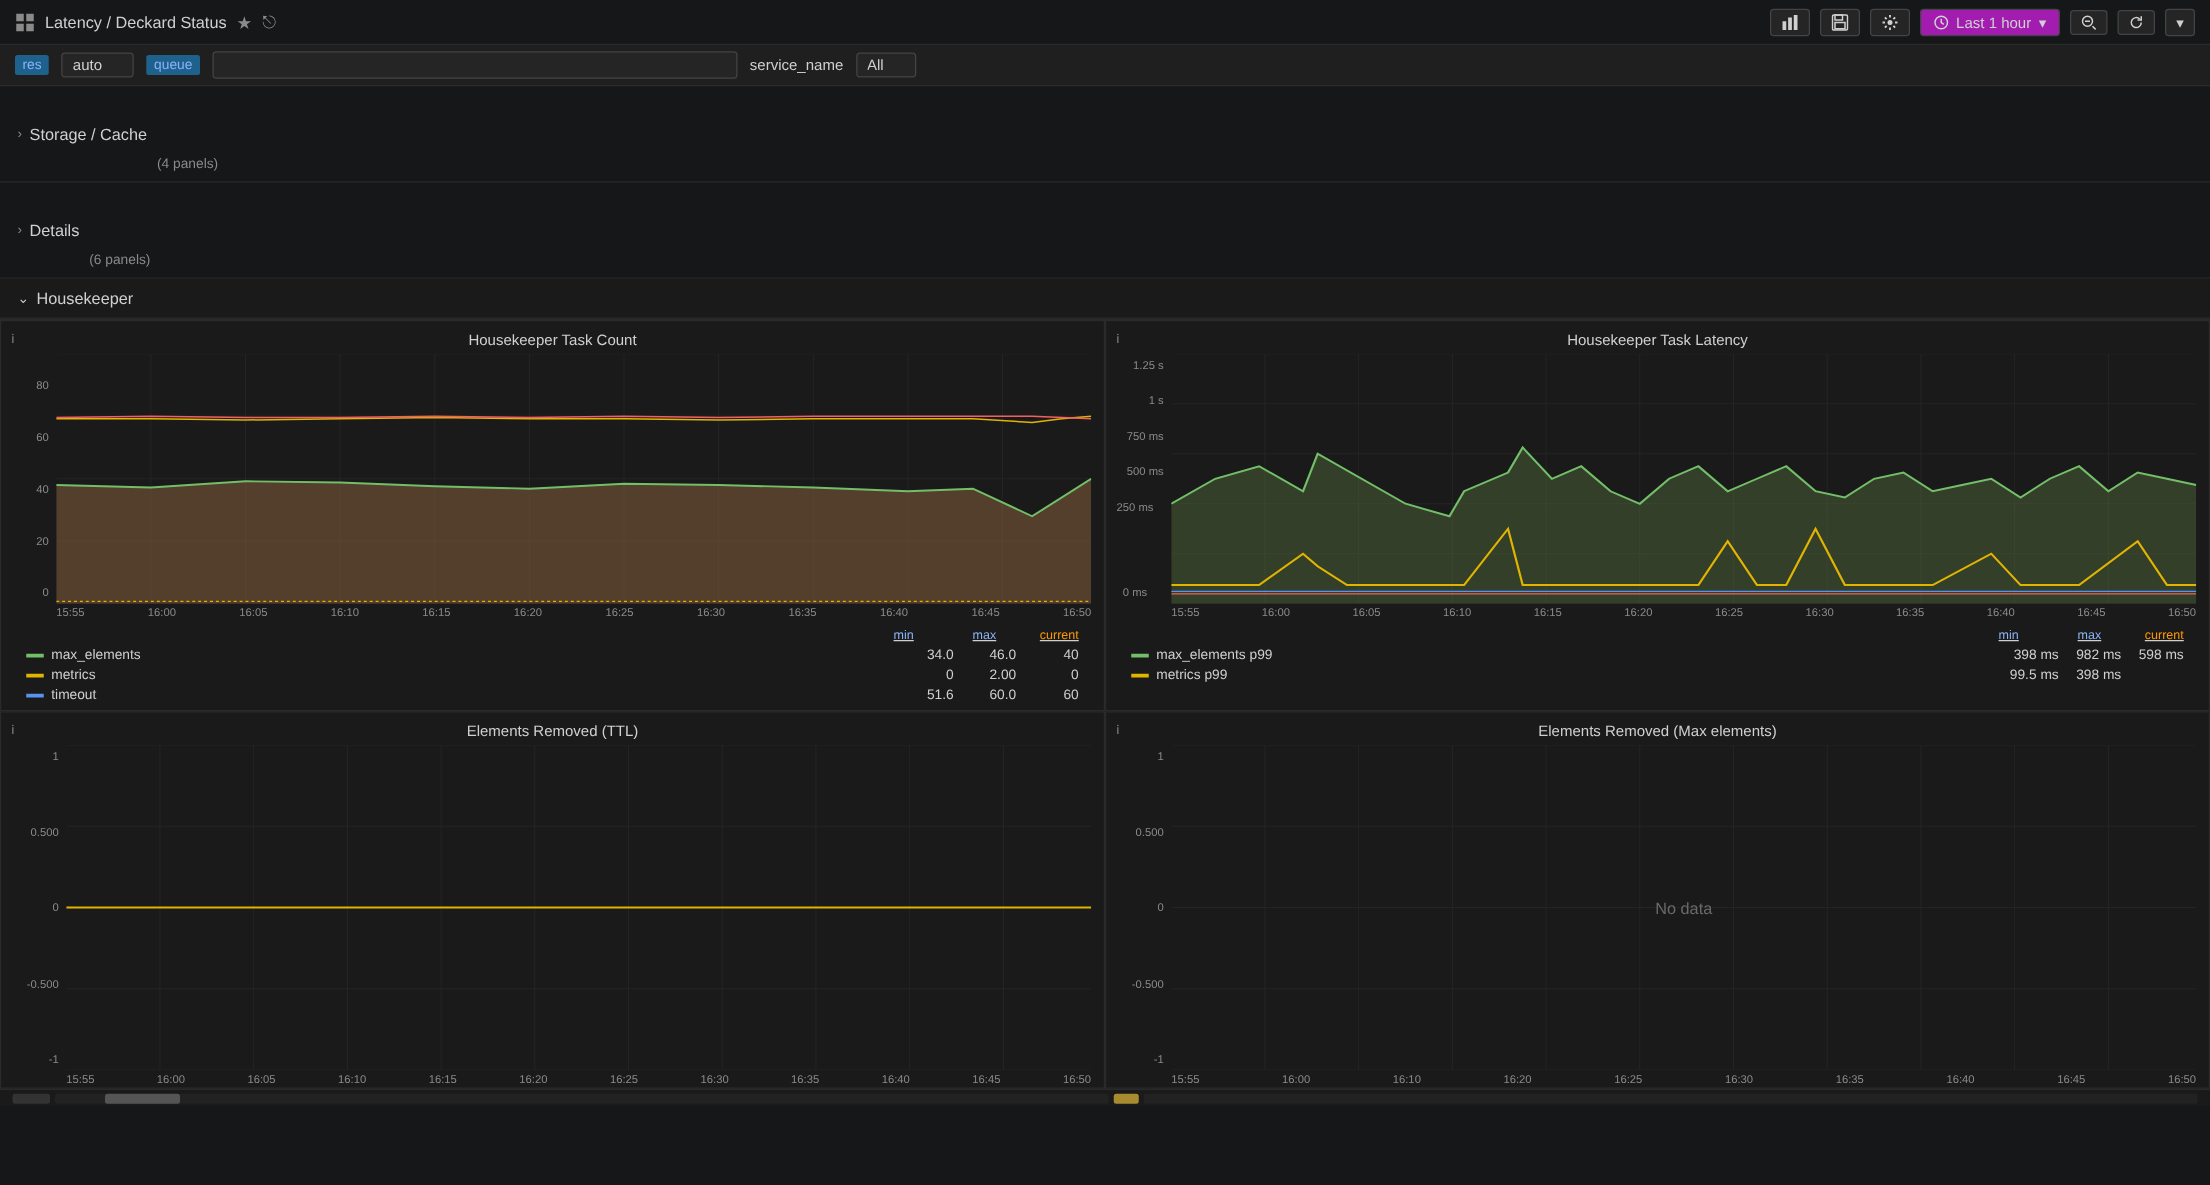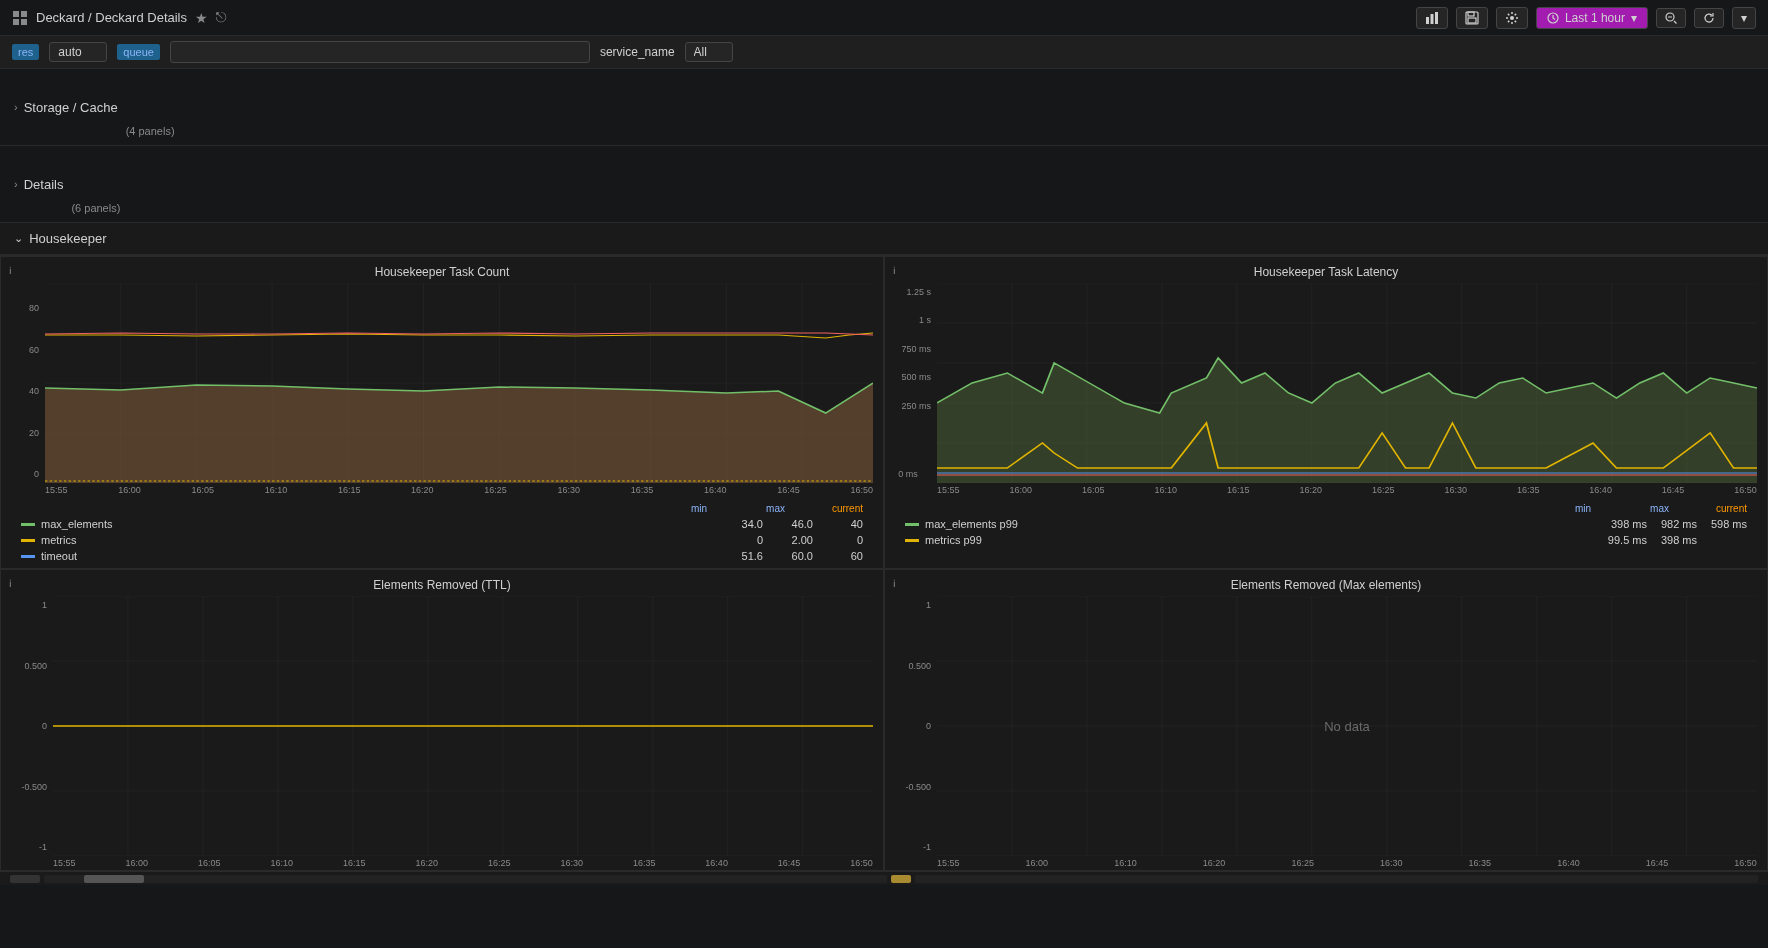--- a/index.html
+++ b/index.html
@@ -36,21 +36,21 @@
     .panel { background: #1a1a1b; border: 1px solid #2a2a2a; position: relative; }
     .panel-title { text-align: center; font-size: 12px; color: #d0d0d0; padding: 8px 0 4px; }
     .panel-info { position: absolute; top: 6px; left: 8px; color: #8a8a8a; font-size: 10px; cursor: pointer; }
     .chart-area { position: relative; padding: 0 10px; }
 
     
     .chart-svg { width: 100%; display: block; }
 
     
     .legend { padding: 4px 10px 4px; }
-    .legend-header { display: flex; justify-content: flex-end; gap: 28px; padding: 2px 10px; }
+    .legend-header { display: flex; justify-content: flex-end; gap: 16px; padding: 2px 10px; text-decoration: underline; }
     .legend-header span { color: #8ab4f8; font-size: 10px; min-width: 50px; text-align: right; }
     .legend-row { display: flex; align-items: center; padding: 2px 10px; }
     .legend-color { width: 14px; height: 3px; margin-right: 6px; flex-shrink: 0; }
     .legend-name { flex: 1; color: #d0d0d0; font-size: 11px; }
     .legend-val { min-width: 50px; text-align: right; color: #d0d0d0; font-size: 11px; }
     .y-label { font-size: 9px; color: #8a8a8a; text-align: right; padding-right: 4px; }
 
     
     .x-axis { display: flex; justify-content: space-between; padding: 2px 10px; }
     .x-label { font-size: 9px; color: #8a8a8a; }
@@ -64,21 +64,21 @@
 
 <div class="header">
   <div class="header-left">
     <svg width="16" height="16" viewBox="0 0 16 16" fill="#8a8a8a">
       <rect x="1" y="1" width="6" height="6"></rect>
         <rect x="9" y="1" width="6" height="6"></rect>
         <rect x="1" y="9" width="6" height="6"></rect>
         <rect x="9" y="9" width="6" height="6"></rect>
     </svg>
     <span class="breadcrumb">
-      <span>Deckard / Deckard Details</span>
+      <span>Latency / Deckard Status</span>
     </span>
     <span class="star-icon">★</span>
     <span class="share-icon">⎋</span>
   </div>
   <div class="header-right">
     <button class="header-btn">
       <svg width="14" height="14" viewBox="0 0 14 14" fill="#d0d0d0">
           <rect x="1" y="6" width="3" height="7"></rect>
           <rect x="5.5" y="3" width="3" height="10"></rect>
           <rect x="10" y="1" width="3" height="12"></rect>
@@ -244,21 +244,21 @@
   <div class="panel">
     <div class="panel-info">ℹ</div>
     <div class="panel-title">Housekeeper Task Latency</div>
     <div class="chart-area" style="position:relative; padding-left:52px; padding-right:10px; height:200px;">
 
       <div style="position:absolute;left:0;top:0;bottom:0;width:50px;display:flex;flex-direction:column;justify-content:space-between;padding:4px 0;">
         <span class="y-label" style="text-align:right;padding-right:4px;font-size:9px;">1.25 s</span>
         <span class="y-label" style="padding-right:4px;font-size:9px;">1 s</span>
         <span class="y-label" style="text-align:right;padding-right:4px;font-size:9px;">750 ms</span>
         <span class="y-label" style="text-align:right;padding-right:4px;font-size:9px;">500 ms</span>
-        <span class="y-label" style="text-align:right;padding-right:4px;font-size:9px;">250 ms</span>
+        <span class="y-label" style="text-align:center;padding-right:4px;font-size:9px;">250 ms</span>
         <span class="y-label" style="text-align:center;padding-right:4px;font-size:9px;margin-top:40px;">0 ms</span>
       </div>
       <svg class="chart-svg" height="200" viewBox="0 0 700 200" preserveAspectRatio="none" style="display:block;">
 
         <line x1="0" y1="0" x2="700" y2="0" stroke="#2a2a2a" stroke-width="0.5"></line>
         <line x1="0" y1="40" x2="700" y2="40" stroke="#2a2a2a" stroke-width="0.5"></line>
         <line x1="0" y1="80" x2="700" y2="80" stroke="#2a2a2a" stroke-width="0.5"></line>
         <line x1="0" y1="120" x2="700" y2="120" stroke="#2a2a2a" stroke-width="0.5"></line>
         <line x1="0" y1="160" x2="700" y2="160" stroke="#2a2a2a" stroke-width="0.5"></line>
         <line x1="0" y1="200" x2="700" y2="200" stroke="#2a2a2a" stroke-width="0.5"></line>

